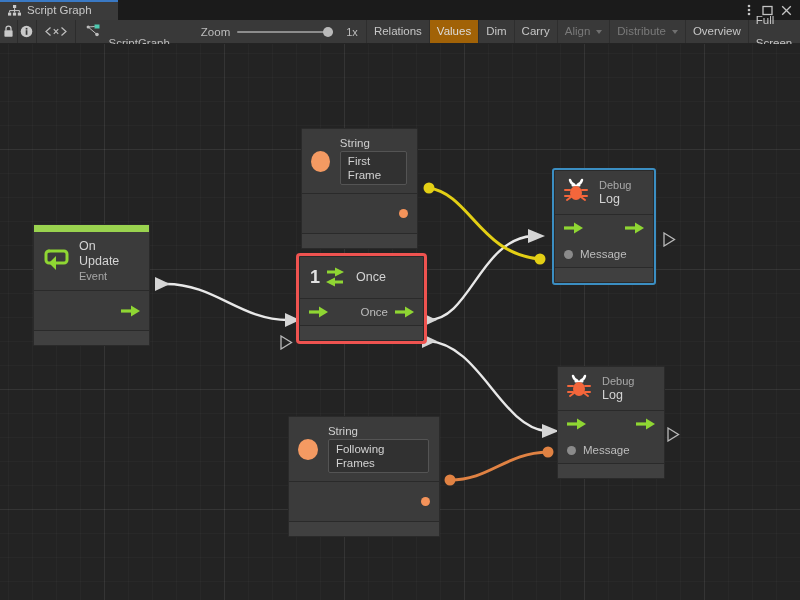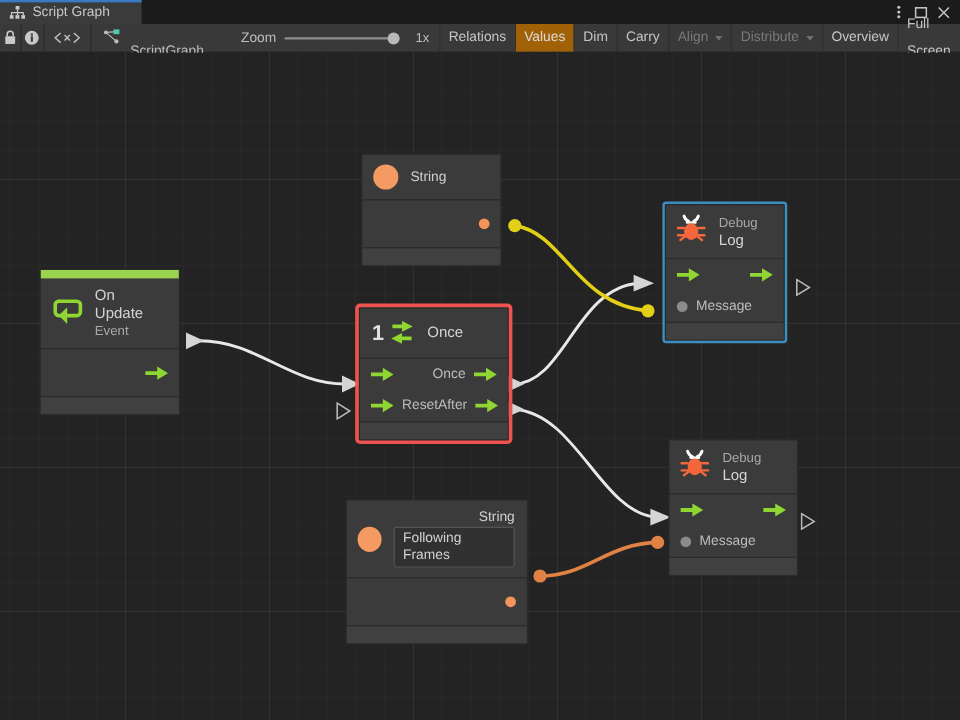--- a/index.html
+++ b/index.html
@@ -152,21 +152,21 @@
 
   .str-icon { width: 21px; height: 21px; border-radius: 50%; background: #f49a62; }
   .textfield {
     background: #313131; border: 1px solid #545454; border-radius: 2px;
     color: #d2d2d2; font-size: 11.5px;
     padding: 2px 7px; line-height: 14px;
     display: inline-block;
   }
   .str-head { display: flex; align-items: center; gap: 10px; padding: 8px 10px 8px 9px; }
   .str-col { display: flex; flex-direction: column; gap: 2px; }
-  .str-label { font-size: 11.5px; color: #cfcfcf; text-align: right; }
+  .str-label { font-size: 11.5px; color: #cfcfcf; }
 
   .ext-port { position: absolute; }
 </style>
 </head>
 <body>
 
 <div id="app">
 
   <div class="titlebar">
     <div class="tab">
@@ -328,20 +328,21 @@
         <div class="node-spacer"></div>
       </div>
       <div class="node-foot"></div>
     </div>
 
     <div class="node" style="left:301px; top:84px; width:117px;">
       <div class="str-head">
         <span class="str-icon"></span>
         <span class="str-col">
           <span class="str-label">String</span>
+          <span class="textfield">First Frame</span>
         </span>
       </div>
       <div class="node-body" style="border-top:1px solid #2a2a2a;">
         <div class="node-spacer"></div>
         <div class="port-row">
           <span class="port-left"></span>
           <span class="dot orange"></span>
         </div>
         <div class="node-spacer"></div>
       </div>
@@ -370,36 +371,20 @@
             </svg>
           </span>
           <span class="port-right">
             <span>Once</span>
             <svg class="farrow" width="19" height="12" viewBox="0 0 19 12">
               <path d="M0 6 H11" stroke="#8fd633" stroke-width="3.2"></path>
               <polygon points="10,0.5 19,6 10,11.5" fill="#8fd633"></polygon>
             </svg>
           </span>
         </div>
-        <div class="port-row" style="height:26px;">
-          <span class="port-left">
-            <svg class="farrow" width="19" height="12" viewBox="0 0 19 12">
-              <path d="M0 6 H11" stroke="#8fd633" stroke-width="3.2"></path>
-              <polygon points="10,0.5 19,6 10,11.5" fill="#8fd633"></polygon>
-            </svg>
-            <span>Reset</span>
-          </span>
-          <span class="port-right">
-            <span>After</span>
-            <svg class="farrow" width="19" height="12" viewBox="0 0 19 12">
-              <path d="M0 6 H11" stroke="#8fd633" stroke-width="3.2"></path>
-              <polygon points="10,0.5 19,6 10,11.5" fill="#8fd633"></polygon>
-            </svg>
-          </span>
-        </div>
       </div>
       <div class="node-foot"></div>
     </div>
 
     <div class="node" style="left:288px; top:372px; width:152px;">
       <div class="str-head">
         <span class="str-icon"></span>
         <span class="str-col">
           <span class="str-label">String</span>
           <span class="textfield">Following Frames</span>

